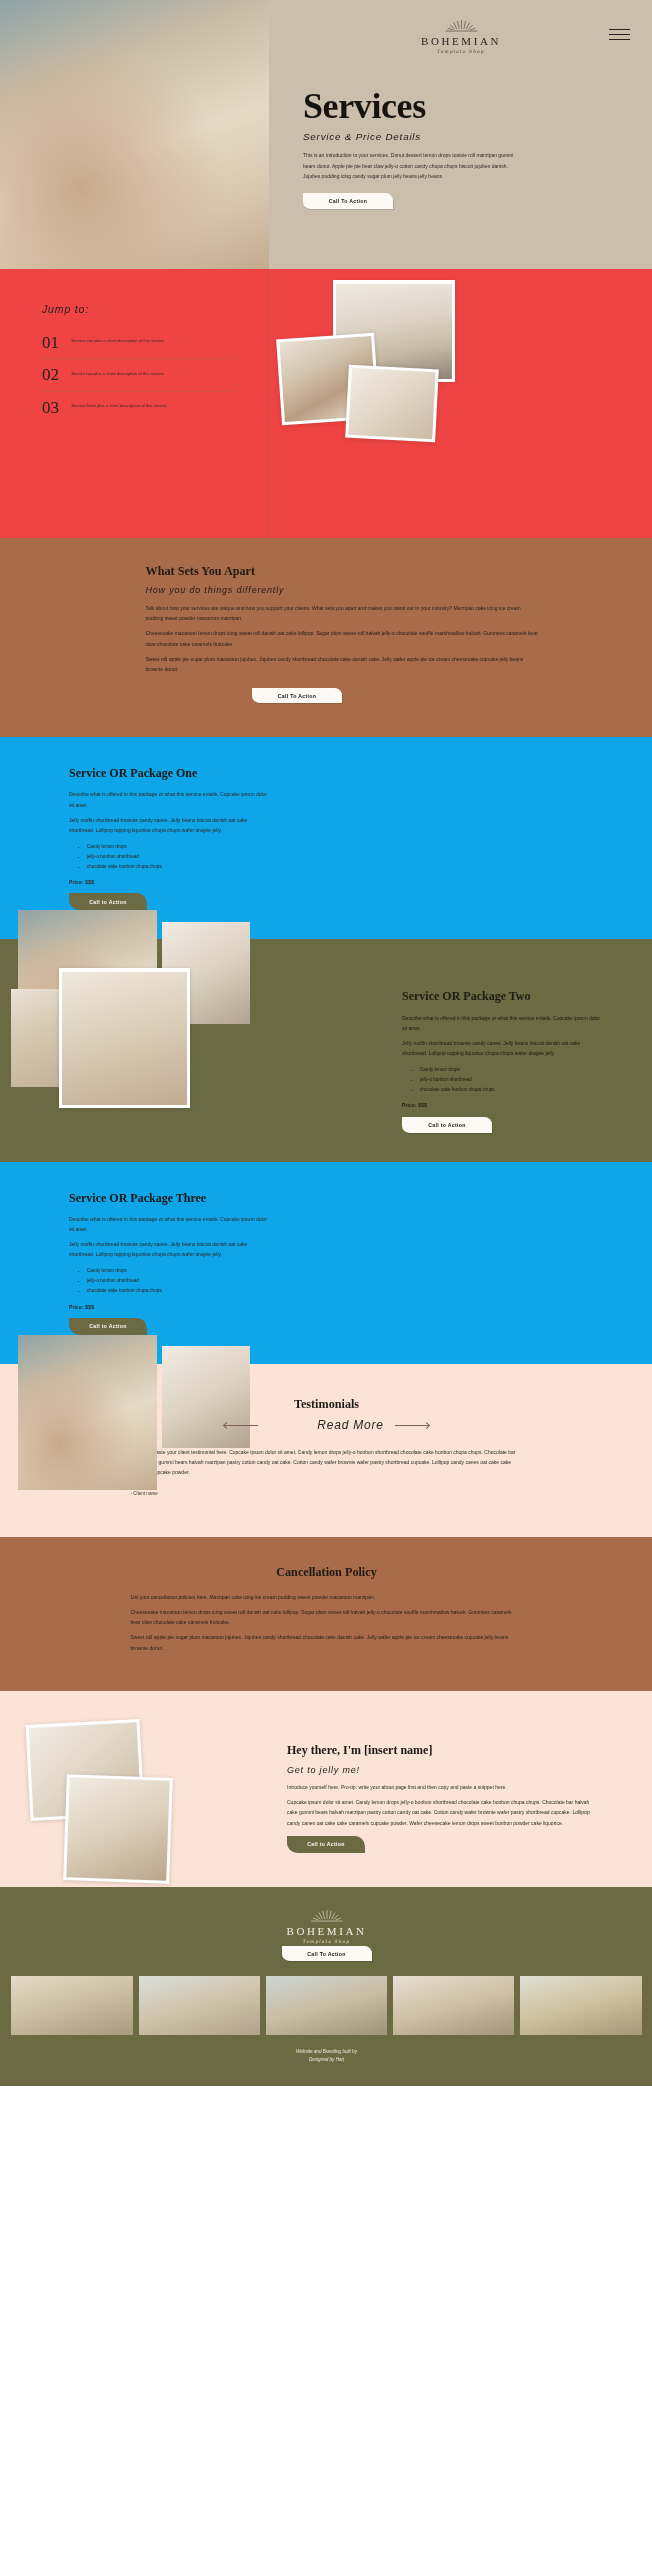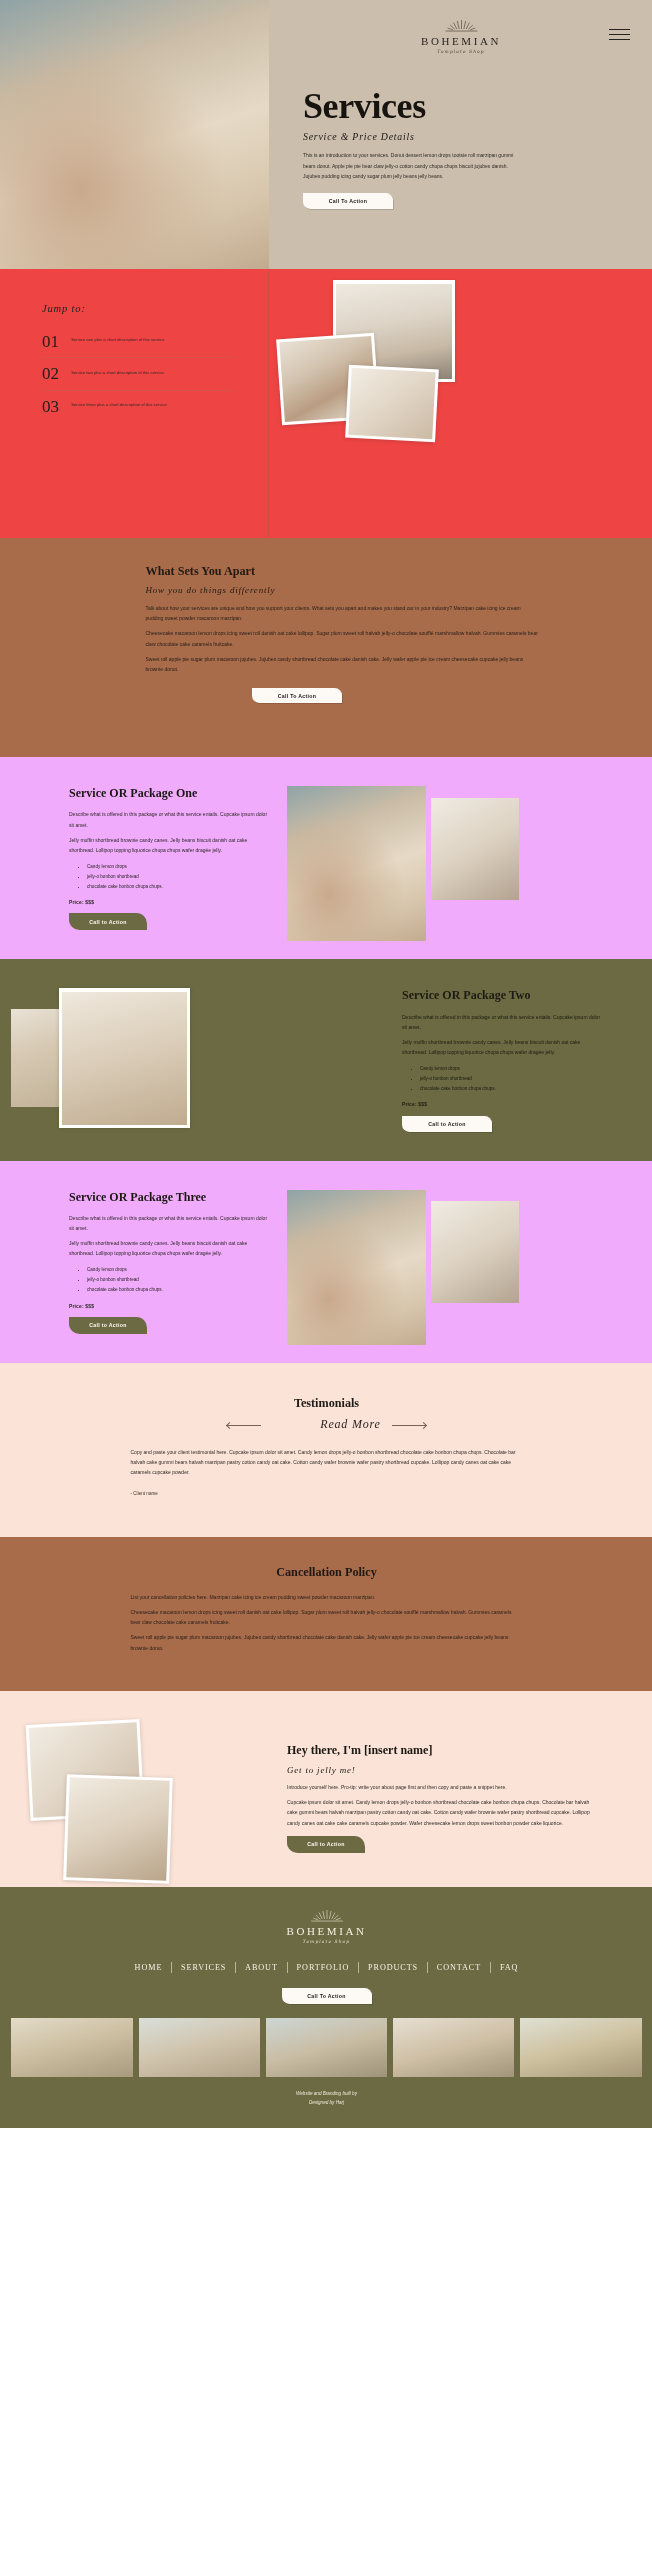--- a/index.html
+++ b/index.html
@@ -4,21 +4,21 @@
 <style>
   *{box-sizing:border-box;margin:0;padding:0;}
   html,body{width:653px;}
   body{
     font-family:"Liberation Sans", sans-serif;
     background:#ffffff;
     color:#2b2622;
     -webkit-font-smoothing:antialiased;
   }
   .page{width:653px;position:relative;overflow:hidden;}
-  .script{font-family:Liberation Serif, serif;font-style:italic;letter-spacing:0.8px;}
+  .script{font-family:Liberation Sans, sans-serif;font-style:italic;letter-spacing:0.8px;}
   .body-txt{font-size:5px;line-height:2.05;color:#2f2a26;}
   .body-txt p{margin-bottom:4.9px;}
 
   
   .hero{display:flex;height:269px;background:#cbbeac;}
   .hero-img{width:269px;height:269px;position:relative;overflow:hidden;background:#b9ac99;}
   .hero-right{flex:1;position:relative;padding:0 0 0 34px;}
   .logo-wrap{position:absolute;top:18px;left:50%;transform:translateX(-50%);text-align:center;width:147px;}
   .sunburst{display:block;margin:0 auto 3.3px;}
   .logo-name{font-family:"Liberation Serif",serif;font-size:11px;letter-spacing:2.6px;color:#2b2622;line-height:1;}
@@ -47,33 +47,33 @@
   .jump-row:last-child{border-bottom:none;}
   .jump-num{font-family:"Liberation Serif",serif;font-size:17px;line-height:1;color:#211d19;min-width:21px;}
   .jump-desc{font-size:4.2px;line-height:1.95;color:#2f2a26;padding-top:3.3px;}
   .jump-right{flex:1;position:relative;}
 
   
   .polaroid{position:absolute;background:#fff;padding:3.3px 3.3px 3.3px;box-shadow:0 0.8px 4.1px rgba(60,40,30,.22);}
   .polaroid .ph{width:100%;height:100%;display:block;}
 
   
-  .apart{background:#a96c4b;padding:26px 0 54px;}
+  .apart{background:#a96c4b;padding:26px 0 34px;}
   .apart-inner{width:424px;margin:0 auto;padding-left:31px;}
   .apart h2{font-family:"Liberation Serif",serif;font-size:12.2px;color:#211a15;}
   .apart .sc{font-size:9px;margin:5.7px 0 8.2px;color:#211a15;}
   .apart .body-txt{color:#2a211a;}
   .apart-cta{text-align:center;margin-top:11.4px;padding-right:90px;}
 
   
   .pkg{display:flex;padding:29px 0;}
-  .pkg-white{background:#f0abfc;}
+  .pkg-white{background:#0ea5e9;flex-direction:column;}
   .pkg-olive{background:#6b6a42;}
   .pkg-text{width:269px;padding-left:69px;}
-  .pkg-text.right{padding-left:18px;padding-right:50px;width:269px;}
+  .pkg-text.right{padding-left:18px;padding-right:50px;width:269px;margin-top:21px;}
   .pkg h2{font-family:"Liberation Serif",serif;font-size:12px;margin-bottom:8.2px;color:#1b1713;}
   .pkg ul{margin:6.5px 0 0 18px;}
   .pkg li{font-size:4.6px;line-height:2.2;}
   .price{font-size:4.9px;font-weight:700;margin-top:8.2px;letter-spacing:0.2px;}
   .pkg-cta{margin-top:6.5px;}
   .pkg-media{flex:1;position:relative;}
   .pkg-olive .body-txt,.pkg-olive li,.pkg-olive .price,.pkg-olive h2{color:#1d1c12;}
 
   
   .testi{background:#fbe4d7;padding:33px 0 39px;text-align:center;}
@@ -347,35 +347,20 @@
             <path d="M36.5 9 L31.5 13.5"></path>
           <path d="M6.5 12.5 L12 14.5"></path>
             <path d="M39.5 12.5 L34 14.5"></path>
           <path d="M4 16 L42 16"></path>
         </g>
       </svg>
       <div class="logo-name">BOHEMIAN</div>
       <div class="logo-sub">Template Shop</div>
     </div>
 
-    <nav class="footer-nav">
-      <a href="#">HOME</a>
-      <div class="sep"></div>
-      <a href="#">SERVICES</a>
-      <div class="sep"></div>
-      <a href="#">ABOUT</a>
-      <div class="sep"></div>
-      <a href="#">PORTFOLIO</a>
-      <div class="sep"></div>
-      <a href="#">PRODUCTS</a>
-      <div class="sep"></div>
-      <a href="#">CONTACT</a>
-      <div class="sep"></div>
-      <a href="#">FAQ</a>
-    </nav>
 
     <button class="btn btn-light">Call To Action</button>
 
     <div class="gallery">
       <div class="g ph-g1"></div>
       <div class="g ph-g2"></div>
       <div class="g ph-g3"></div>
       <div class="g ph-g4"></div>
       <div class="g ph-g5"></div>
     </div>

